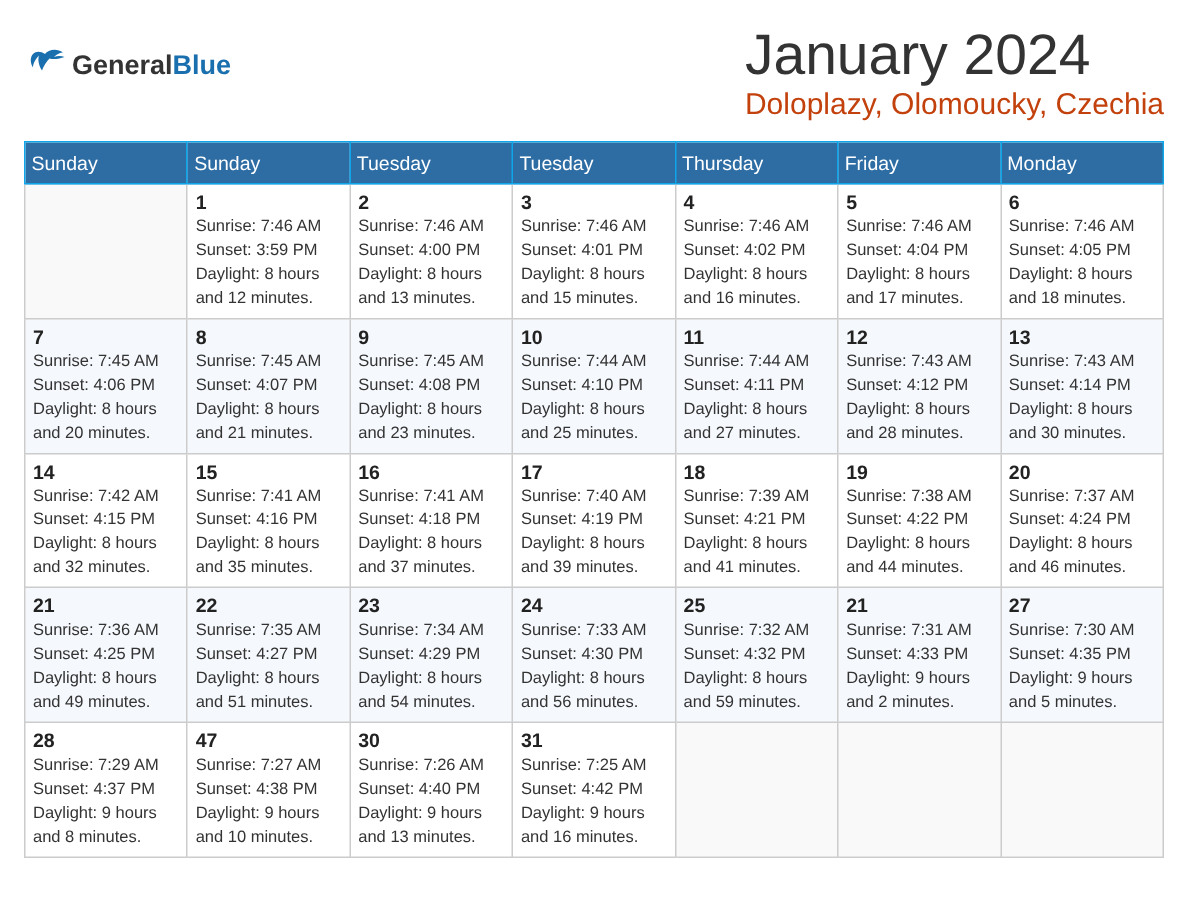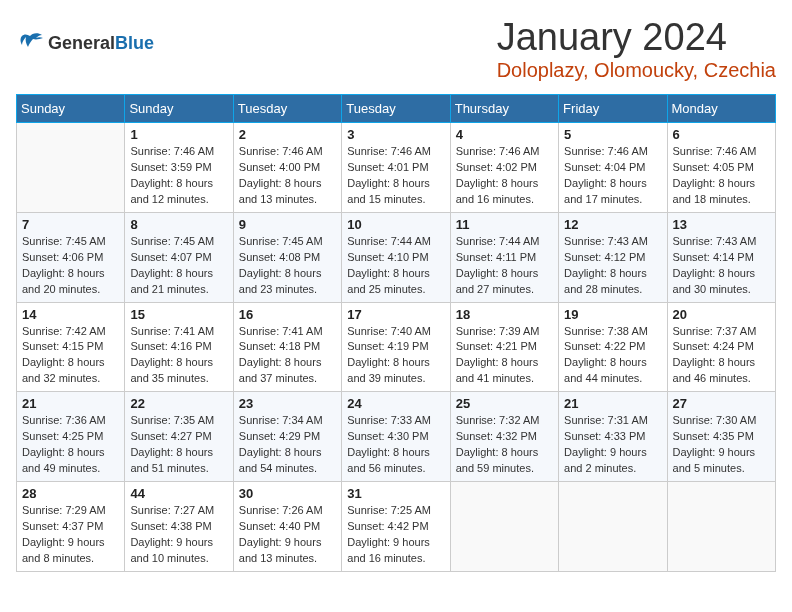--- a/index.html
+++ b/index.html
@@ -240,21 +240,21 @@
           <span class="day-number">27</span>
           <div class="day-info">Sunrise: 7:30 AM<br>Sunset: 4:35 PM<br>Daylight: 9 hours<br>and 5 minutes.</div>
         </td>
       </tr>
       <tr>
         <td>
           <span class="day-number">28</span>
           <div class="day-info">Sunrise: 7:29 AM<br>Sunset: 4:37 PM<br>Daylight: 9 hours<br>and 8 minutes.</div>
         </td>
         <td>
-          <span class="day-number">44</span>
+          <span class="day-number">47</span>
           <div class="day-info">Sunrise: 7:27 AM<br>Sunset: 4:38 PM<br>Daylight: 9 hours<br>and 10 minutes.</div>
         </td>
         <td>
           <span class="day-number">30</span>
           <div class="day-info">Sunrise: 7:26 AM<br>Sunset: 4:40 PM<br>Daylight: 9 hours<br>and 13 minutes.</div>
         </td>
         <td>
           <span class="day-number">31</span>
           <div class="day-info">Sunrise: 7:25 AM<br>Sunset: 4:42 PM<br>Daylight: 9 hours<br>and 16 minutes.</div>
         </td>

